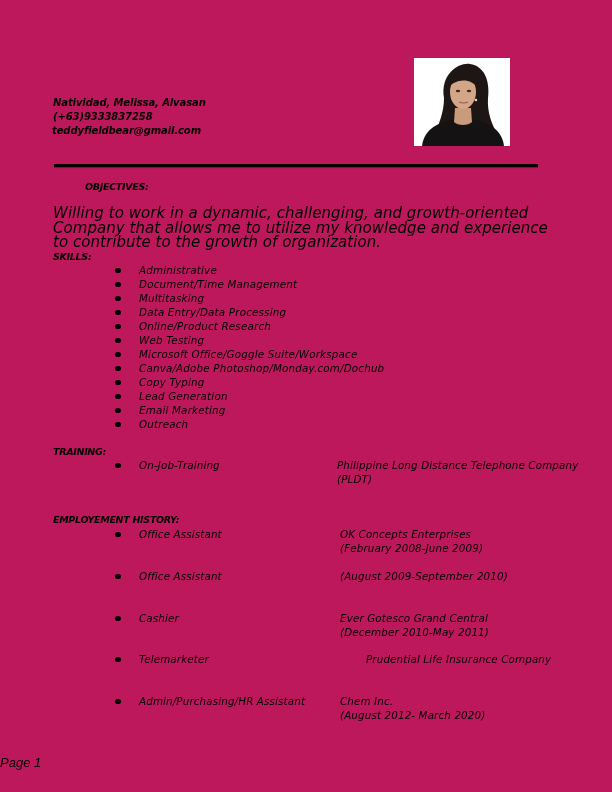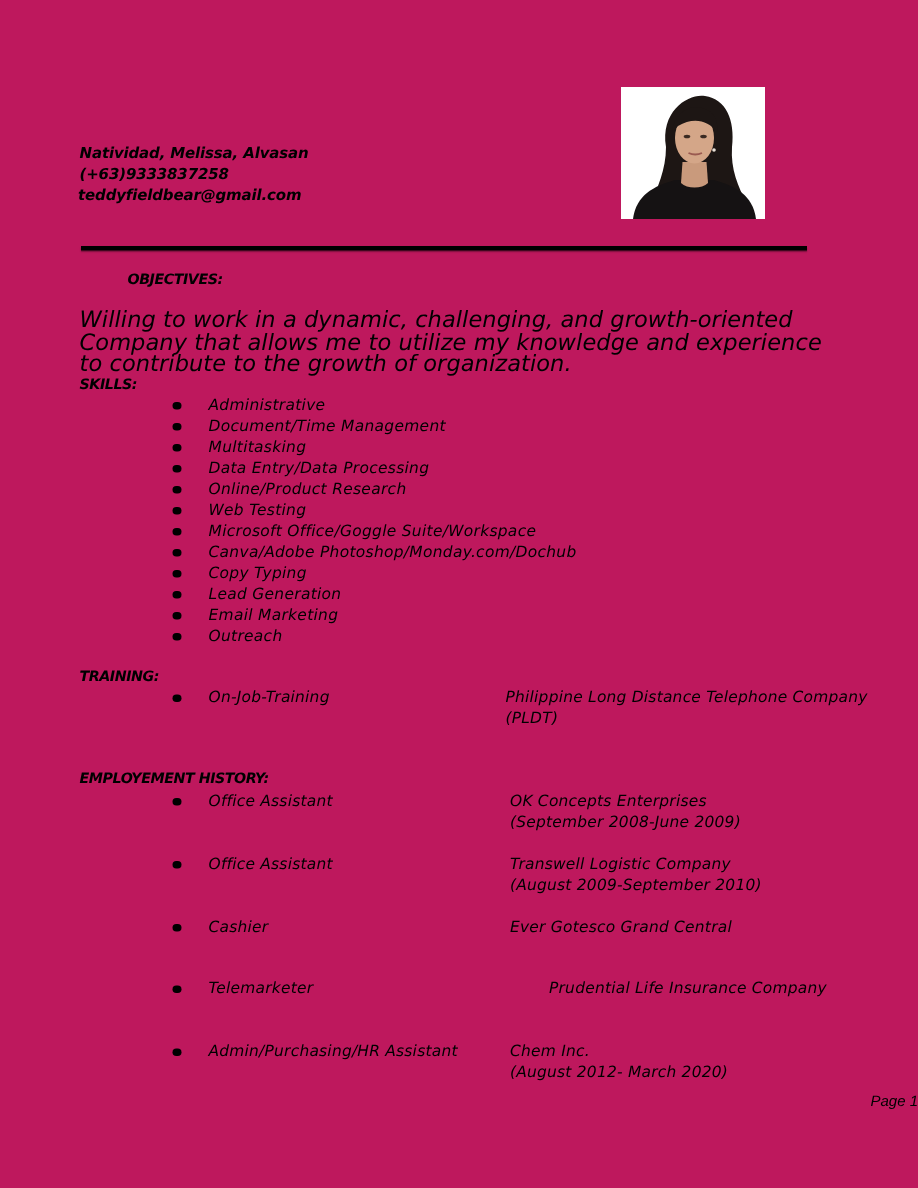--- a/index.html
+++ b/index.html
@@ -24,21 +24,21 @@
     .list li { position: relative; height: 14px; font-size: 10.3px; line-height: 14px; white-space: nowrap; }
     .bullet { position: absolute; left: 115px; top: 4.5px; width: 5.5px; height: 5.5px; border-radius: 50%; background: #000; }
     .item-text { position: absolute; left: 139px; top: 0; letter-spacing: 0.2px; }
 
     .row { position: absolute; left: 0; width: 612px; font-size: 10.3px; line-height: 14px; }
     .row .bullet { top: 4.5px; }
     .row .role { position: absolute; left: 139px; top: 0; white-space: nowrap; letter-spacing: 0.15px; }
     .row .detail { position: absolute; top: 0; white-space: nowrap; letter-spacing: 0.15px; }
     .row .detail div { height: 14px; }
 
-    .footer { position: absolute; left: 0; width: 612px; top: 729px; text-align: right; font-family: "Liberation Sans", sans-serif; font-size: 10px; }
+    .footer { position: absolute; left: 0; width: 612px; top: 755px; text-align: left; font-family: "Liberation Sans", sans-serif; font-size: 13px; }
   </style>
 </head>
 <body>
 
 <div class="page">
 
   <div class="contact">
     <div>Natividad, Melissa, Alvasan</div>
     <div>(+63)9333837258</div>
     <div class="email">teddyfieldbear@gmail.com</div>
@@ -134,38 +134,38 @@
     </div>
   </div>
 
   <div class="h" style="top:514px;">EMPLOYEMENT HISTORY:</div>
 
   <div class="row" style="top:527px;">
     <span class="bullet"></span>
     <span class="role">Office Assistant</span>
     <div class="detail" style="left:340px;">
       <div>OK Concepts Enterprises</div>
-      <div>(September 2008-June 2009)</div>
+      <div>(February 2008-June 2009)</div>
     </div>
   </div>
 
   <div class="row" style="top:569px;">
     <span class="bullet"></span>
     <span class="role">Office Assistant</span>
     <div class="detail" style="left:340px;">
-      <div>Transwell Logistic Company</div>
       <div>(August 2009-September 2010)</div>
     </div>
   </div>
 
   <div class="row" style="top:611px;">
     <span class="bullet"></span>
     <span class="role">Cashier</span>
     <div class="detail" style="left:340px;">
       <div>Ever Gotesco Grand Central</div>
+      <div>(December 2010-May 2011)</div>
     </div>
   </div>
 
   <div class="row" style="top:652px;">
     <span class="bullet"></span>
     <span class="role">Telemarketer</span>
     <div class="detail" style="left:340px;margin-left:26px;">
       <div>Prudential Life Insurance Company</div>
     </div>
   </div>

